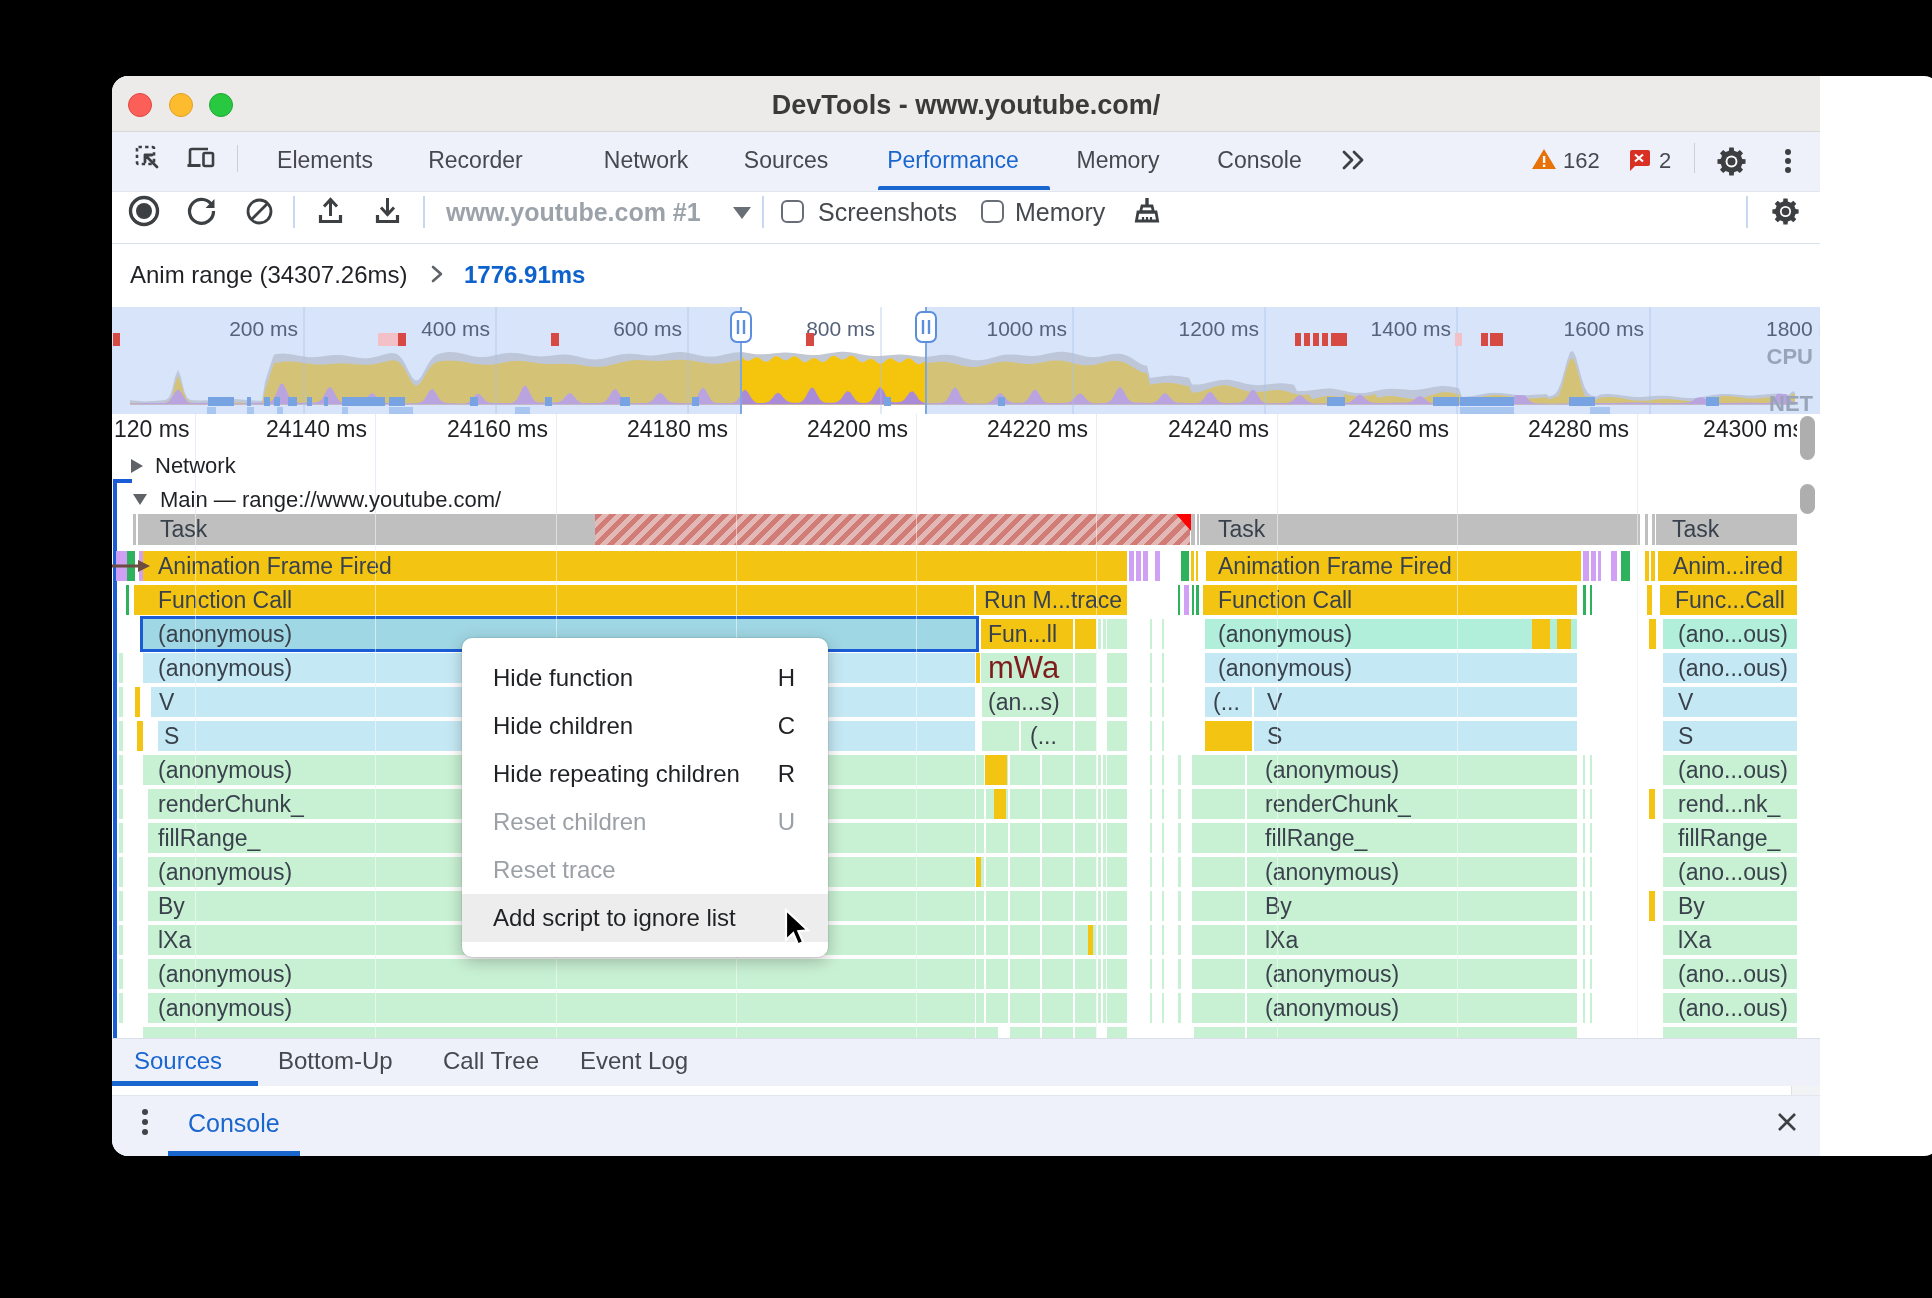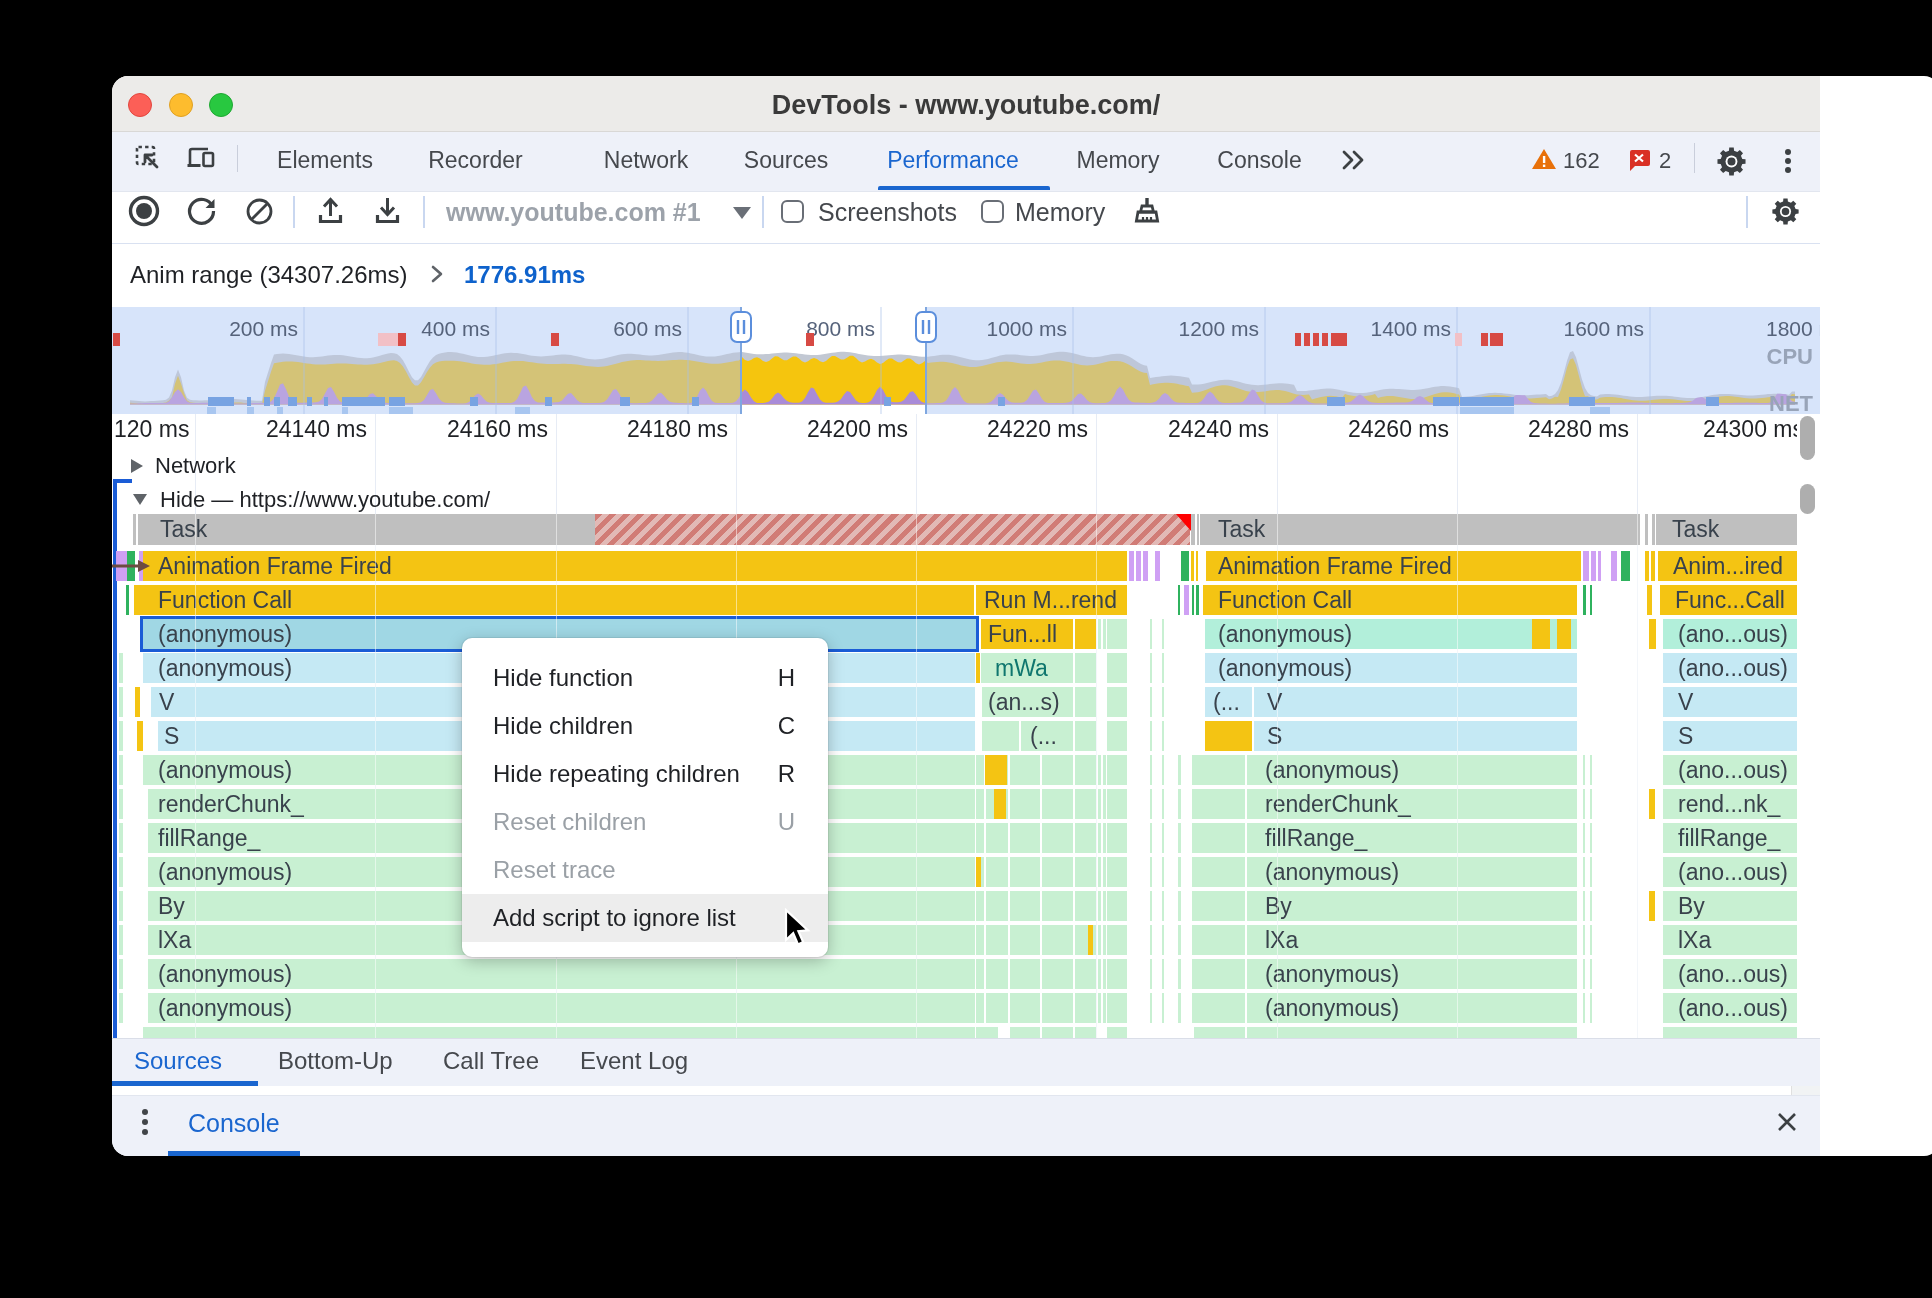--- a/index.html
+++ b/index.html
@@ -228,21 +228,21 @@
 <div style="position:absolute;right:483px;top:416px;font-size:23px;color:#1F2125;font-weight:400;white-space:nowrap">24260 ms</div>
 <div style="position:absolute;right:303px;top:416px;font-size:23px;color:#1F2125;font-weight:400;white-space:nowrap">24280 ms</div>
 <div style="position:absolute;left:1703px;top:416px;width:94px;height:28px;overflow:hidden;font-size:23px;color:#1F2125;white-space:nowrap">24300 ms</div>
 <svg style="position:absolute;left:128px;top:456px" width="18" height="20" viewBox="0 0 18 20">
         <path d="M3 3 l12 7 -12 7 Z" fill="#5F6368"></path>
       </svg>
 <div style="position:absolute;left:155px;top:453px;font-size:22px;color:#1F2125;font-weight:400;white-space:nowrap;">Network</div>
 <svg style="position:absolute;left:130px;top:490px" width="20" height="18" viewBox="0 0 20 18">
         <path d="M3 4 h14 l-7 11 Z" fill="#5F6368"></path>
       </svg>
-<div style="position:absolute;left:160px;top:487px;font-size:22px;color:#1F2125;font-weight:400;white-space:nowrap;">Hide — https://www.youtube.com/</div>
+<div style="position:absolute;left:160px;top:487px;font-size:22px;color:#1F2125;font-weight:400;white-space:nowrap;">Main — range://www.youtube.com/</div>
 <div style="position:absolute;left:113px;top:479px;width:19px;height:4px;background:#1A5CD6;"></div>
 <div style="position:absolute;left:113px;top:479px;width:4px;height:559px;background:#1A5CD6;"></div>
 <div style="position:absolute;left:133px;top:514px;width:3px;height:31px;background:#BFBFBF;overflow:hidden;"></div>
 <div style="position:absolute;left:138px;top:514px;width:5px;height:31px;background:#BFBFBF;overflow:hidden;"></div>
 <div style="position:absolute;left:143px;top:514px;width:1047px;height:31px;background:#BFBFBF;overflow:hidden;">
         <span style="position:absolute;left:17px;top:0;line-height:31px;font-size:23px;color:#39424C;white-space:nowrap">Task</span>
       </div>
 <div style="position:absolute;left:595px;top:514px;width:595px;height:31px;background:repeating-linear-gradient(135deg,#D47069 0 5px,#E8B8B4 5px 10px);opacity:0.85"></div>
 <svg style="position:absolute;left:1176px;top:514px" width="15" height="17" viewBox="0 0 15 17">
         <path d="M0 0 H15 V17 Z" fill="#F00"></path>
@@ -286,21 +286,21 @@
 <svg style="position:absolute;left:112px;top:558px" width="40" height="16" viewBox="0 0 40 16">
 <path d="M0 8 H28" stroke="#6D4C41" stroke-width="3"></path>
         <path d="M26 2 L38 8 L26 14 Z" fill="#6D4C41"></path>
       </svg>
 <div style="position:absolute;left:126px;top:585px;width:3px;height:30px;background:#2FB25E;overflow:hidden;"></div>
 <div style="position:absolute;left:134px;top:585px;width:9px;height:30px;background:#F4C413;overflow:hidden;"></div>
 <div style="position:absolute;left:143px;top:585px;width:831px;height:30px;background:#F4C413;overflow:hidden;">
         <span style="position:absolute;left:15px;top:0;line-height:30px;font-size:23px;color:#39424C;white-space:nowrap">Function Call</span>
       </div>
 <div style="position:absolute;left:976px;top:585px;width:151px;height:30px;background:#F4C413;overflow:hidden;">
-        <span style="position:absolute;left:8px;top:0;line-height:30px;font-size:23px;color:#39424C;white-space:nowrap">Run M...rend</span>
+        <span style="position:absolute;left:8px;top:0;line-height:30px;font-size:23px;color:#39424C;white-space:nowrap">Run M...trace</span>
       </div>
 <div style="position:absolute;left:1178px;top:585px;width:2px;height:30px;background:#2FB25E;overflow:hidden;"></div>
 <div style="position:absolute;left:1184px;top:585px;width:5px;height:30px;background:#CFA0F4;overflow:hidden;"></div>
 <div style="position:absolute;left:1192px;top:585px;width:2px;height:30px;background:#2FB25E;overflow:hidden;"></div>
 <div style="position:absolute;left:1196px;top:585px;width:3px;height:30px;background:#2FB25E;overflow:hidden;"></div>
 <div style="position:absolute;left:1203px;top:585px;width:374px;height:30px;background:#F4C413;overflow:hidden;">
         <span style="position:absolute;left:15px;top:0;line-height:30px;font-size:23px;color:#39424C;white-space:nowrap">Function Call</span>
       </div>
 <div style="position:absolute;left:1583px;top:585px;width:3px;height:30px;background:#2FB25E;overflow:hidden;"></div>
 <div style="position:absolute;left:1590px;top:585px;width:2px;height:30px;background:#2FB25E;overflow:hidden;"></div>
@@ -328,21 +328,21 @@
 <div style="position:absolute;left:1649px;top:619px;width:7px;height:30px;background:#F4C413;overflow:hidden;"></div>
 <div style="position:absolute;left:1663px;top:619px;width:134px;height:30px;background:#B2EFDA;overflow:hidden;">
         <span style="position:absolute;left:15px;top:0;line-height:30px;font-size:23px;color:#39424C;white-space:nowrap">(ano...ous)</span>
       </div>
 <div style="position:absolute;left:119px;top:653px;width:4px;height:30px;background:#C8F0D2;overflow:hidden;"></div>
 <div style="position:absolute;left:143px;top:653px;width:832px;height:30px;background:#C5E9F4;overflow:hidden;">
         <span style="position:absolute;left:15px;top:0;line-height:30px;font-size:23px;color:#39424C;white-space:nowrap">(anonymous)</span>
       </div>
 <div style="position:absolute;left:976px;top:653px;width:4px;height:30px;background:#F4C413;overflow:hidden;"></div>
 <div style="position:absolute;left:981px;top:653px;width:92px;height:30px;background:#C8F0D2;overflow:hidden;">
-        <span style="position:absolute;left:14px;top:0;line-height:30px;font-size:23px;color:#0f766e;white-space:nowrap">mWa</span>
+        <span style="position:absolute;left:7px;top:0;line-height:30px;font-size:31px;color:#7f1d1d;white-space:nowrap">mWa</span>
       </div>
 <div style="position:absolute;left:1075px;top:653px;width:21px;height:30px;background:#C8F0D2;overflow:hidden;"></div>
 <div style="position:absolute;left:1107px;top:653px;width:20px;height:30px;background:#C8F0D2;overflow:hidden;"></div>
 <div style="position:absolute;left:1150px;top:653px;width:2px;height:30px;background:#C8F0D2;overflow:hidden;"></div>
 <div style="position:absolute;left:1162px;top:653px;width:2px;height:30px;background:#C8F0D2;overflow:hidden;"></div>
 <div style="position:absolute;left:1205px;top:653px;width:372px;height:30px;background:#C5E9F4;overflow:hidden;">
         <span style="position:absolute;left:13px;top:0;line-height:30px;font-size:23px;color:#39424C;white-space:nowrap">(anonymous)</span>
       </div>
 <div style="position:absolute;left:1663px;top:653px;width:134px;height:30px;background:#C5E9F4;overflow:hidden;">
         <span style="position:absolute;left:15px;top:0;line-height:30px;font-size:23px;color:#39424C;white-space:nowrap">(ano...ous)</span>

